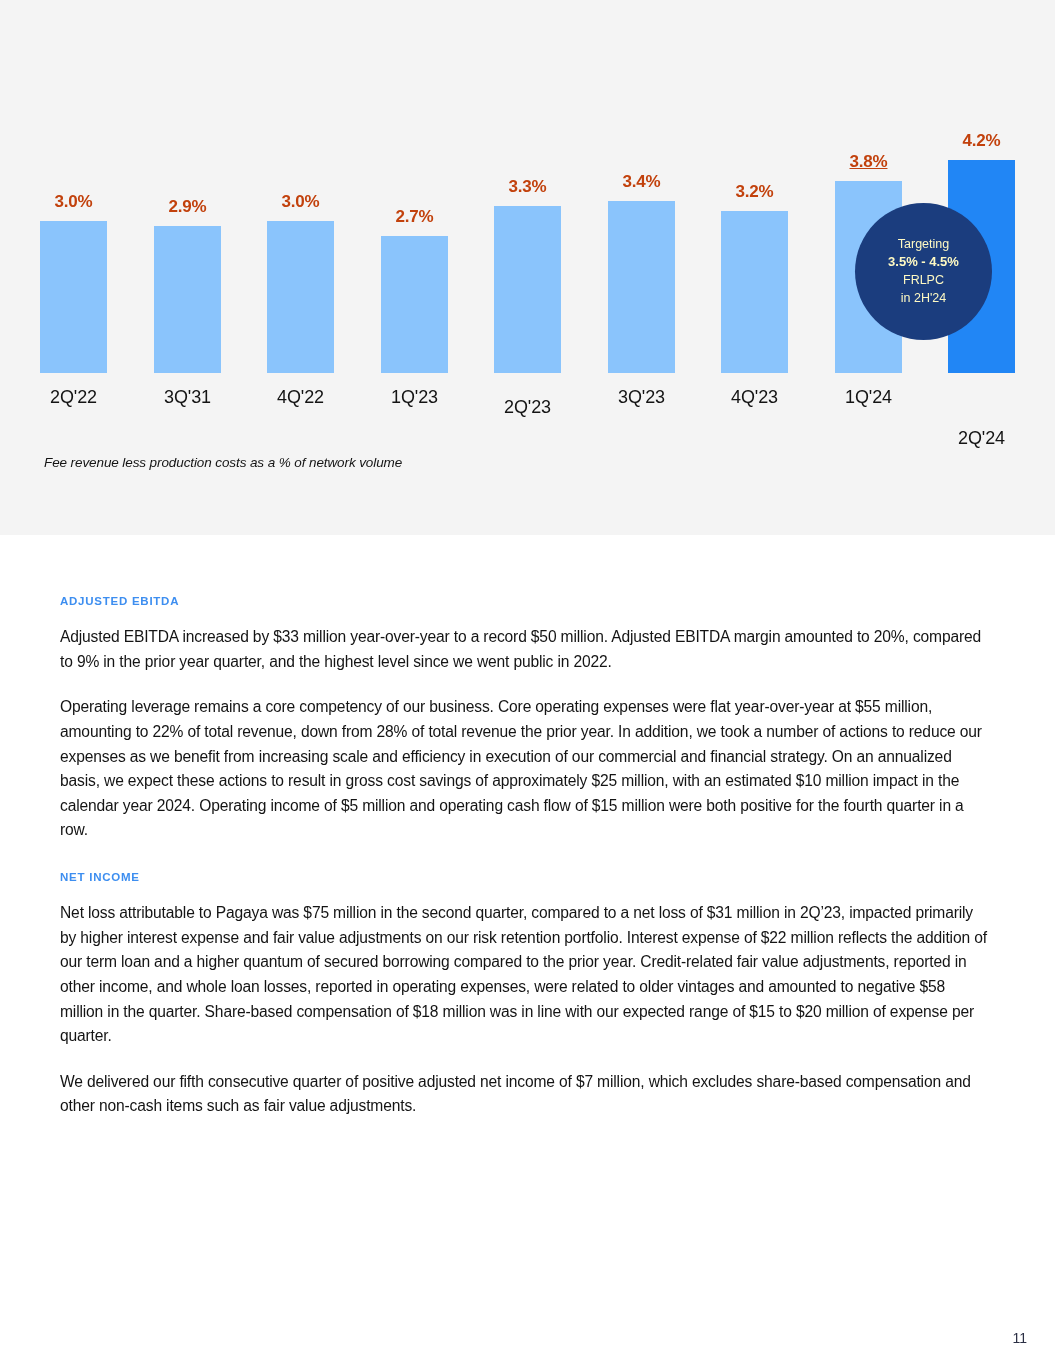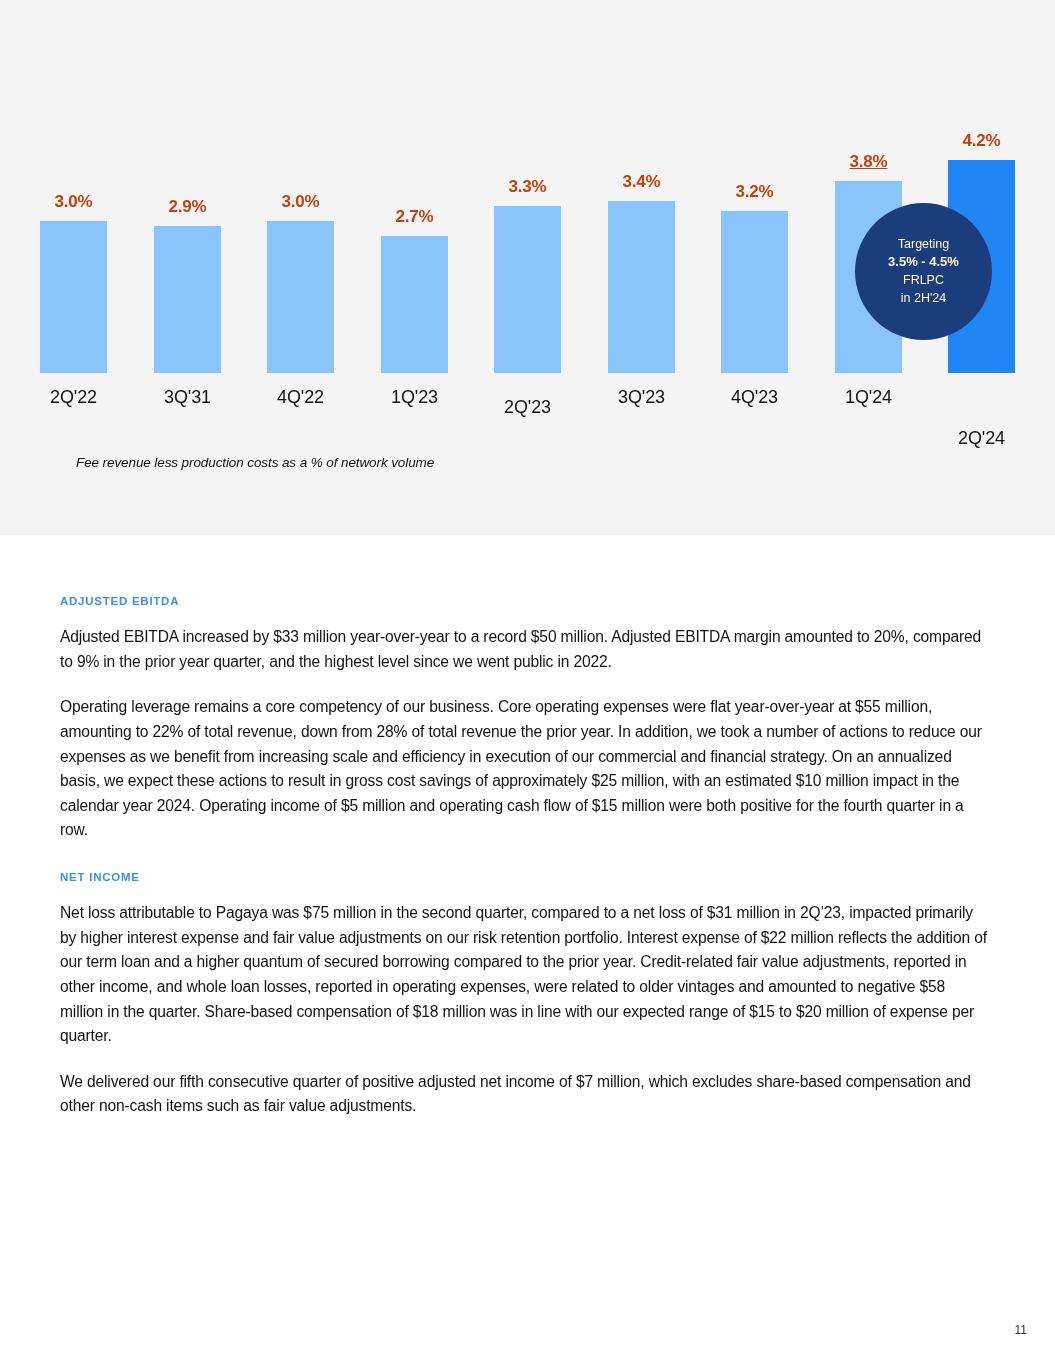--- a/index.html
+++ b/index.html
@@ -111,21 +111,21 @@
     align-items: center;
     justify-content: center;
     text-align: center;
     line-height: 1.42;
     font-size: 12.5px;
   }
   .callout .bold { font-weight: bold; font-size: 13px; }
 
   .footnote {
     position: absolute;
-    left: 76px;
+    left: 44px;
     top: 455px;
     font-size: 13.5px;
     font-style: italic;
     color: #141414;
     letter-spacing: -0.1px;
   }
 
   
   .body {
     position: absolute;
@@ -150,22 +150,22 @@
     line-height: 1.58;
     color: #141414;
     margin-bottom: 21px;
     letter-spacing: -0.15px;
   }
   p.para:last-child { margin-bottom: 0; }
 
   .page-number {
     position: absolute;
     right: 28px;
-    bottom: 28px;
-    font-size: 12px;
+    bottom: 19px;
+    font-size: 14px;
     color: #2b2f44;
   }
 </style>
 </head>
 <body>
 
 <div class="page">
 
   <section class="chart-panel">
 

